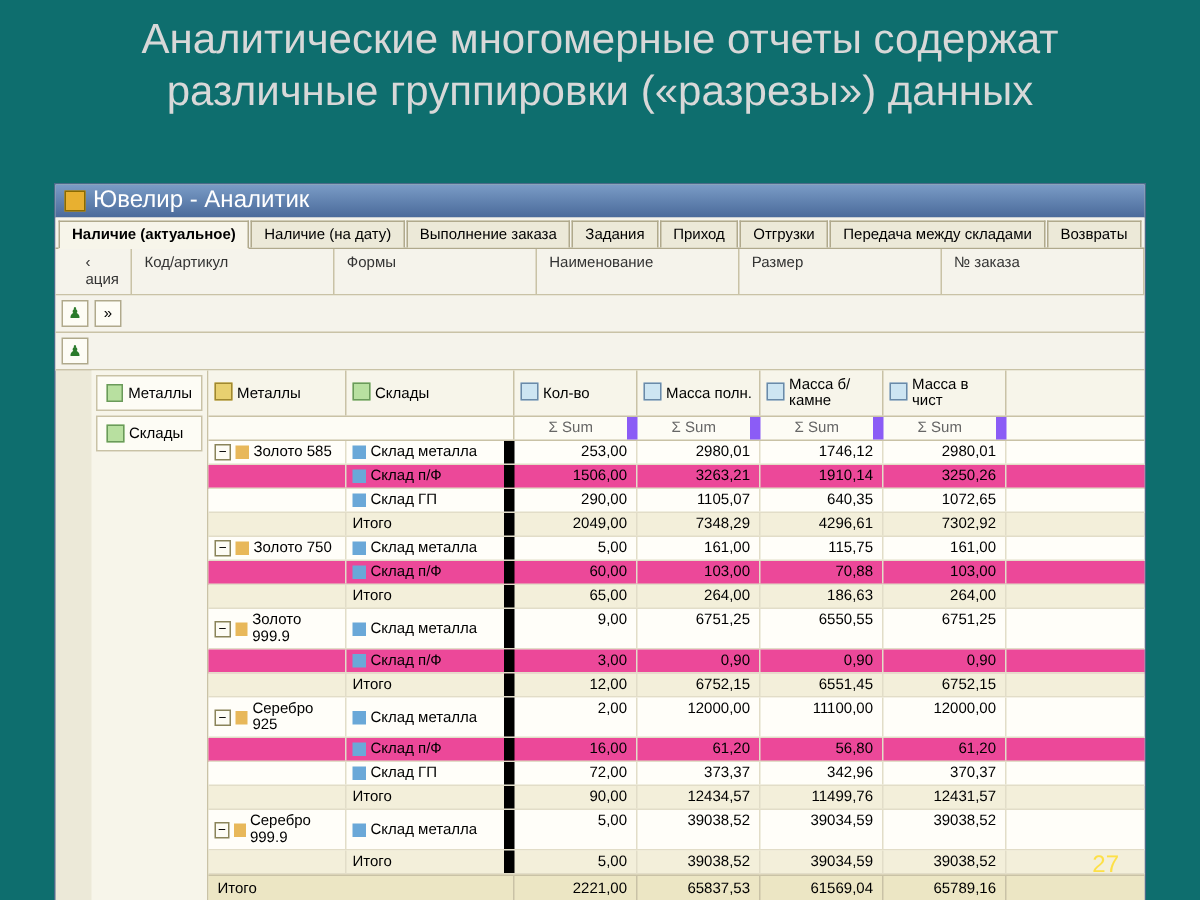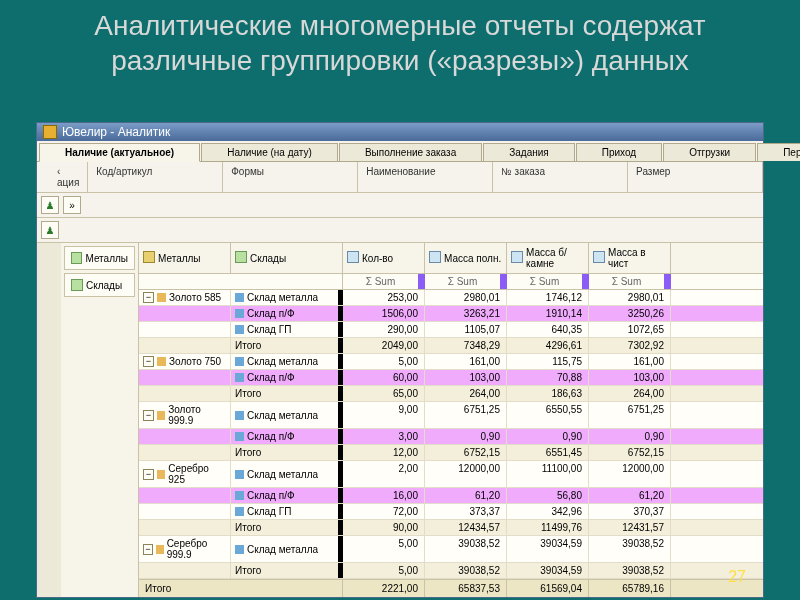--- a/index.html
+++ b/index.html
@@ -23,41 +23,41 @@
     left: 36px; top: 122px;
     width: 728px;
     background: #ece9d8;
     border: 1px solid #4a6a8a;
     font-size: 10px;
   }
   .titlebar {
     background: linear-gradient(#7a9cc6, #4a6a9a);
     color: #fff;
     padding: 2px 6px;
-    font-size: 12px;
+    font-size: 16px;
     display: flex;
     align-items: center;
     gap: 5px;
   }
   .titlebar .ico {
     width: 14px; height: 14px;
     background: #e8b030;
     border: 1px solid #8a6a00;
     display: inline-block;
   }
   .tabs {
     display: flex;
     background: #f5f3eb;
     border-bottom: 1px solid #b0a98c;
     padding: 2px 2px 0;
     gap: 1px;
     font-size: 10px;
   }
   .tab {
-    padding: 3px 25px;
+    padding: 3px 8px;
     border: 1px solid #b0a98c;
     border-bottom: none;
     background: #ece9d8;
     white-space: nowrap;
     text-align: right;
   }
   .tab.active {
     background: #f7f5ea;
     border-bottom: 1px solid #f7f5ea;
     margin-bottom: -1px;
@@ -149,30 +149,30 @@
     border-bottom: 1px solid #c9c2a6;
     color:#666;
   }
   .gsub .sp { width: 204px; border-right:1px solid #c9c2a6; }
   .gsub .sc { width: 82px; padding:2px 6px; border-right:7px solid #8b5cf6; text-align:center; }
   .row {
     display: flex;
     border-bottom: 1px solid #e2ddc8;
     background: #fffef9;
   }
-  .row.alt { background: #f0abfc; }
+  .row.alt { background: #ec4899; }
   .row.total { background: #f3efda; }
   .row .cm {
     width: 92px; padding: 2px 4px;
     border-right: 1px solid #e2ddc8;
     display:flex; align-items:center; gap:3px;
   }
   .row .cs {
     width: 112px; padding: 2px 4px;
-    border-right: 5px solid #000000;
+    border-right: 7px solid #000000;
     display:flex; align-items:center; gap:3px;
   }
   .row .cv {
     width: 82px; padding: 2px 6px;
     border-right: 1px solid #e2ddc8;
     text-align: right;
   }
   .exp {
     width:11px; height:11px;
     border:1px solid #8a845a;
@@ -218,22 +218,22 @@
       <div class="tab">Отгрузки</div>
       <div class="tab">Передача между складами</div>
       <div class="tab">Возвраты</div>
     </div>
 
   <div class="fields">
     <div class="field first">‹ <span>ация</span></div>
     <div class="field">Код/артикул</div>
     <div class="field">Формы</div>
     <div class="field">Наименование</div>
+    <div class="field">Размер</div>
     <div class="field">№ заказа</div>
-    <div class="field">Размер</div>
   </div>
 
   <div class="btnrow">
     <div class="toolbtn green">♟</div>
     <div class="toolbtn chev"></div>
   </div>
   <div class="btnrow" style="border-top:none;">
     <div class="toolbtn green">♟</div>
   </div>
 

